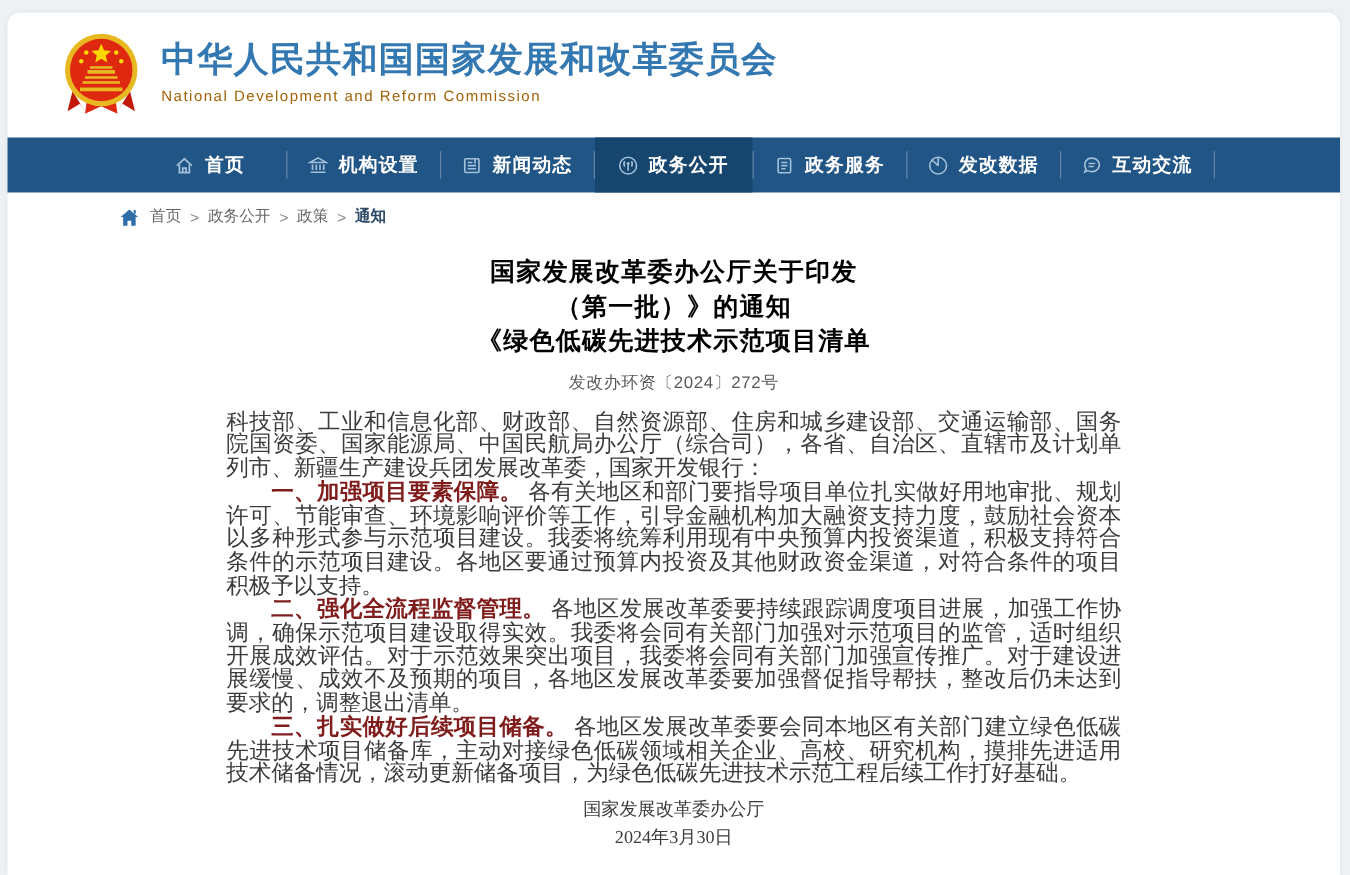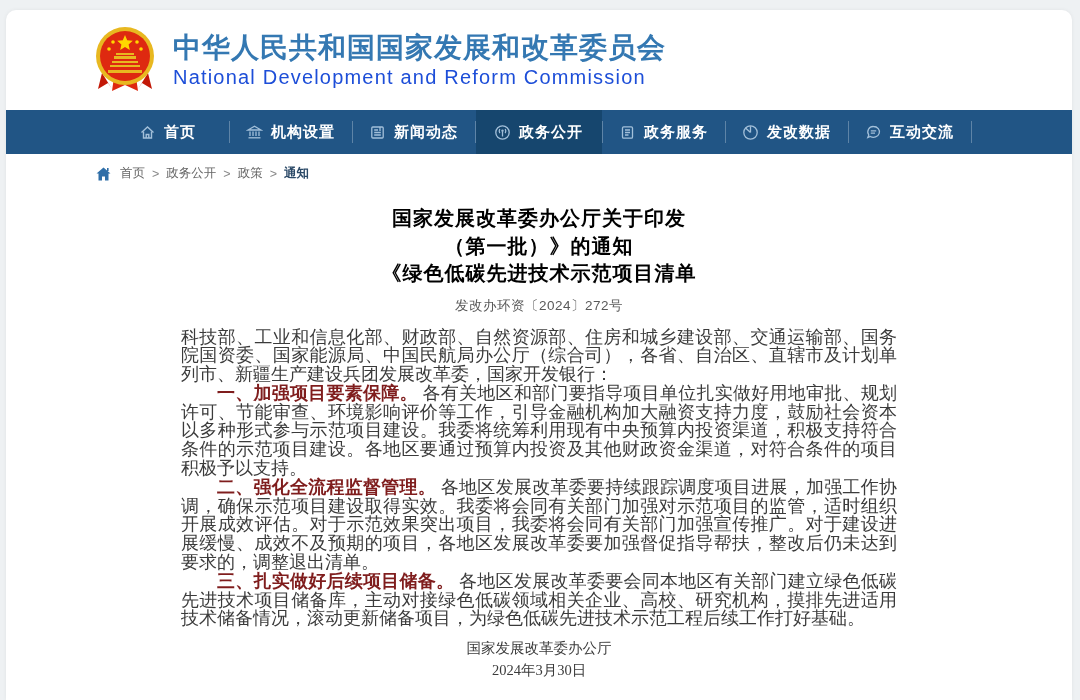--- a/index.html
+++ b/index.html
@@ -9,29 +9,29 @@
     font-family:"Liberation Sans","DejaVu Sans",sans-serif;
     position:relative;
   }
   .page {
     position:absolute; left:6px; top:10px; width:1066px; height:690px;
     background:#ffffff; border-radius:10px 10px 0 0;
     box-shadow:0 0 4px rgba(0,0,0,0.06);
   }
 
   
-  .header { height:100px; display:flex; align-items:center; padding-left:86px; }
+  .header { height:100px; display:flex; align-items:center; padding-left:42px; }
   .emblem { width:66px; height:70px; flex:0 0 auto; }
   .header-titles { margin-left:15px; }
   .cn-title {
     font-size:28px; font-weight:bold; color:#3478b2; letter-spacing:1px;
     line-height:32px;
   }
   .en-title {
-    font-size:20px; color:#1d4ed8; letter-spacing:1.2px; line-height:22px;
+    font-size:12px; color:#a16207; letter-spacing:1.2px; line-height:22px;
     margin-top:2px; font-weight:500;
   }
 
   
   .nav {
     height:44px; background:#215585; display:flex; align-items:stretch;
     justify-content:center;
   }
   .nav-item {
     width:122px; display:flex; align-items:center; justify-content:center;

